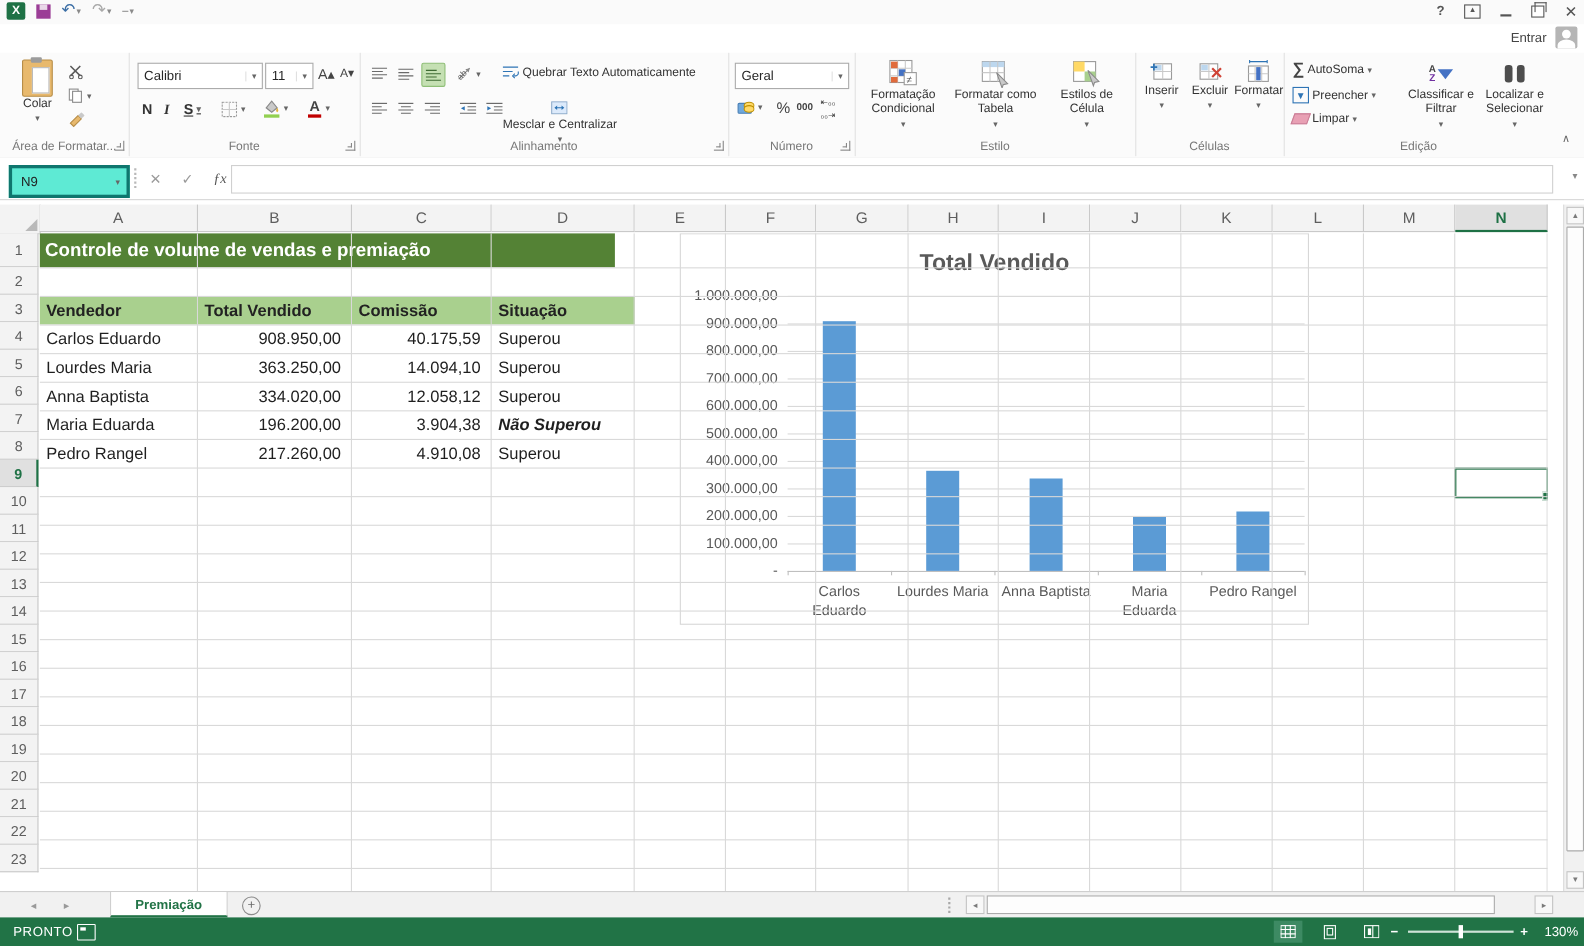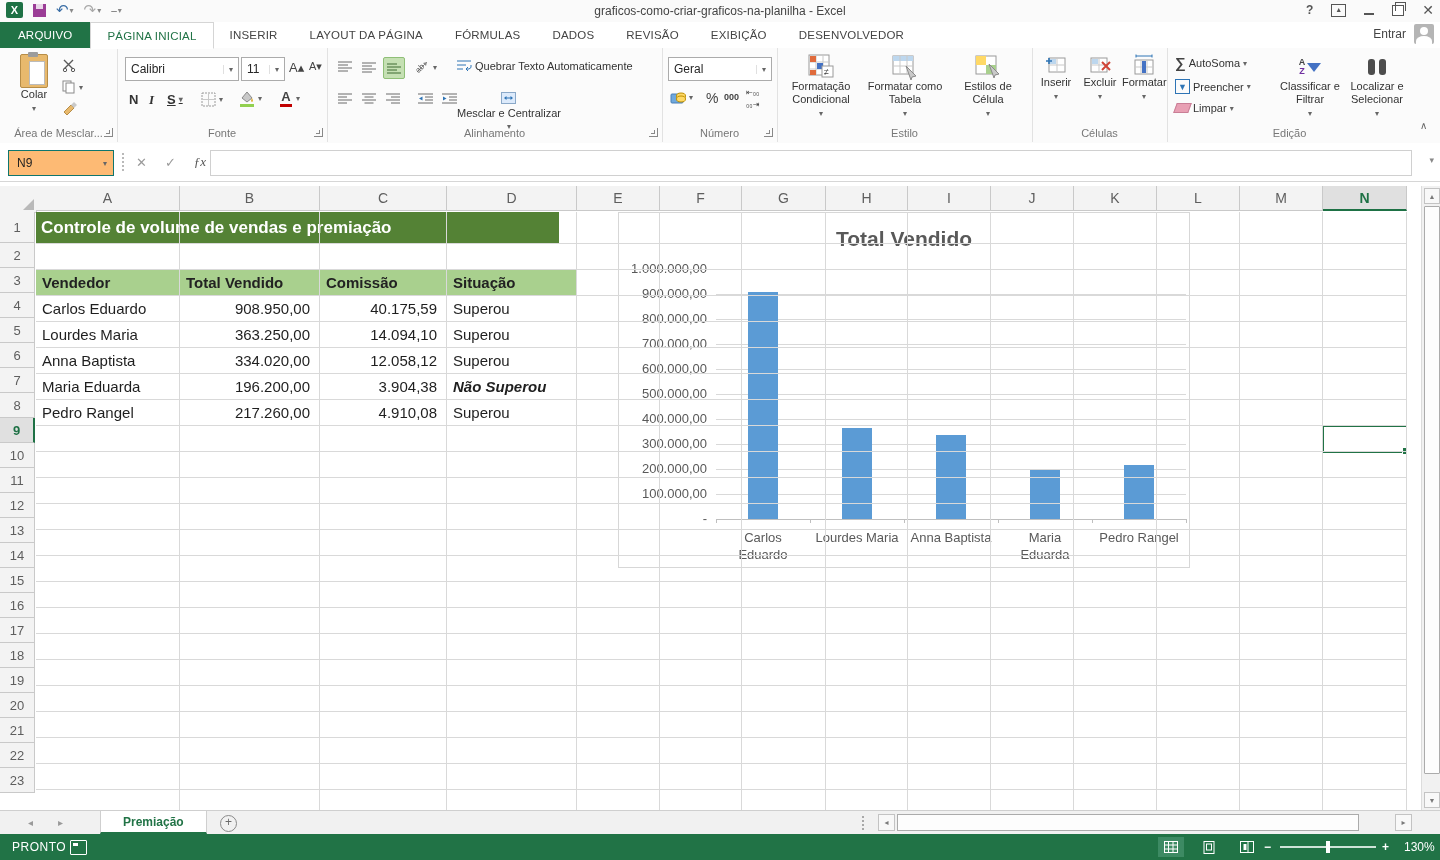--- a/index.html
+++ b/index.html
@@ -58,21 +58,21 @@
   .binoc{width:18px;height:16px;position:relative;}
   .binoc::before,.binoc::after{content:"";position:absolute;top:0;width:7px;height:16px;background:#4d4d4d;border-radius:3px;}
   .binoc::before{left:0;} .binoc::after{right:0;}
   .funnel{width:0;height:0;border-left:7px solid transparent;border-right:7px solid transparent;border-top:9px solid #4472c4;position:relative;}
   .az{font-size:9px;font-weight:bold;line-height:9px;color:#444;}
   .az .z{color:#7030a0;}
   .sum{font-size:15px;color:#444;font-weight:bold;line-height:14px;}
   .filldown{width:13px;height:13px;border:1px solid #2e74b5;color:#2e74b5;font-size:9px;display:flex;align-items:center;justify-content:center;}
   
   #formulabar{position:absolute;left:0;top:143px;width:1440px;height:38px;background:#fff;border-bottom:1px solid #d6d6d6;}
-  #namebox{position:absolute;left:8px;top:7px;width:104px;height:24px;background:#fdba74;border:1px solid #0f766e;display:flex;align-items:center;}
+  #namebox{position:absolute;left:8px;top:7px;width:104px;height:24px;background:#5eead4;border:3px solid #0f766e;display:flex;align-items:center;}
   #namebox .cval{flex:1;padding-left:8px;font-size:12px;color:#222;}
   #fxbtns{position:absolute;left:136px;top:7px;height:24px;display:flex;align-items:center;gap:18px;color:#9a9a9a;font-size:13px;}
   #fxbox{position:absolute;left:210px;top:7px;width:1200px;height:24px;background:#fff;border:1px solid #d0d0d0;}
   .vdots{position:absolute;left:122px;top:10px;height:18px;border-left:2px dotted #b9b9b9;}
   #fxexpand{position:absolute;right:6px;top:12px;color:#888;font-size:9px;}
   
   #sheet{position:absolute;left:0;top:186px;width:1440px;height:624px;background:#fff;}
   #corner{position:absolute;left:0;top:0;width:36px;height:26px;background:#f3f3f3;border-right:1px solid #c9c9c9;border-bottom:1px solid #c9c9c9;}
   #corner::after{content:"";position:absolute;right:2px;bottom:2px;border-left:11px solid transparent;border-bottom:11px solid #b9b9b9;}
   #colheads{position:absolute;left:36px;top:0;height:26px;display:flex;}
@@ -143,41 +143,29 @@
       <span class="qicon">
           <span class="undo">↶</span>
           <span class="mini-dd">▾</span>
         </span>
       <span class="qicon">
           <span class="redo">↷</span>
           <span class="mini-dd">▾</span>
         </span>
       <span class="qicon" style="color:#666;font-size:10px;">–<span class="mini-dd">▾</span></span>
     </div>
-    <div id="doc-title">graficos-como-criar-graficos-na-planilha - Excel</div>
     <div id="winctrl">
       <span style="font-weight:bold;">?</span>
       <span class="ribbon-disp">▲</span>
       <span class="win-min"></span>
       <span class="win-restore"></span>
       <span style="font-size:14px;">✕</span>
     </div>
   </div>
 
-  <div id="tabsrow">
-      <div class="rtab file">ARQUIVO</div>
-      <div class="rtab active">PÁGINA INICIAL</div>
-      <div class="rtab">INSERIR</div>
-      <div class="rtab">LAYOUT DA PÁGINA</div>
-      <div class="rtab">FÓRMULAS</div>
-      <div class="rtab">DADOS</div>
-      <div class="rtab">REVISÃO</div>
-      <div class="rtab">EXIBIÇÃO</div>
-      <div class="rtab">DESENVOLVEDOR</div>
-    </div>
   <div id="signin">
     <span>Entrar</span>
     <span id="avatar"></span>
   </div>
 
   <div id="ribbon">
 
     <div class="rgroup" style="left:0;width:117px;">
       <div class="bigbtn" style="left:12px;top:6px;width:44px;">
         <div class="clipboard" style="margin:0 auto;"></div>
@@ -196,21 +184,21 @@
             <rect x="4" y="3" width="8" height="10" fill="#fff" stroke="#8a8a8a"></rect>
           </svg>
         <span class="dd">▾</span>
       </div>
       <div class="smbtn" style="left:62px;top:54px;">
         <svg width="15" height="14" viewBox="0 0 15 14">
             <path d="M2 10 L9 3 L12 6 L5 13 Z" fill="#e8b96d" stroke="#b78d47"></path>
             <path d="M9 3 L12 0 L15 3 L12 6 Z" fill="#c9c9c9"></path>
           </svg>
       </div>
-      <div class="glabel">Área de Mesclar...</div>
+      <div class="glabel">Área de Formatar...</div>
       <div class="dlaunch"></div>
     </div>
 
     <div class="rgroup" style="left:117px;width:210px;">
       <div class="combo" style="left:8px;top:9px;width:112px;height:22px;">
         <span class="cval">Calibri</span>
           <span class="carr">▾</span>
       </div>
       <div class="combo" style="left:124px;top:9px;width:42px;height:22px;">
         <span class="cval">11</span>

